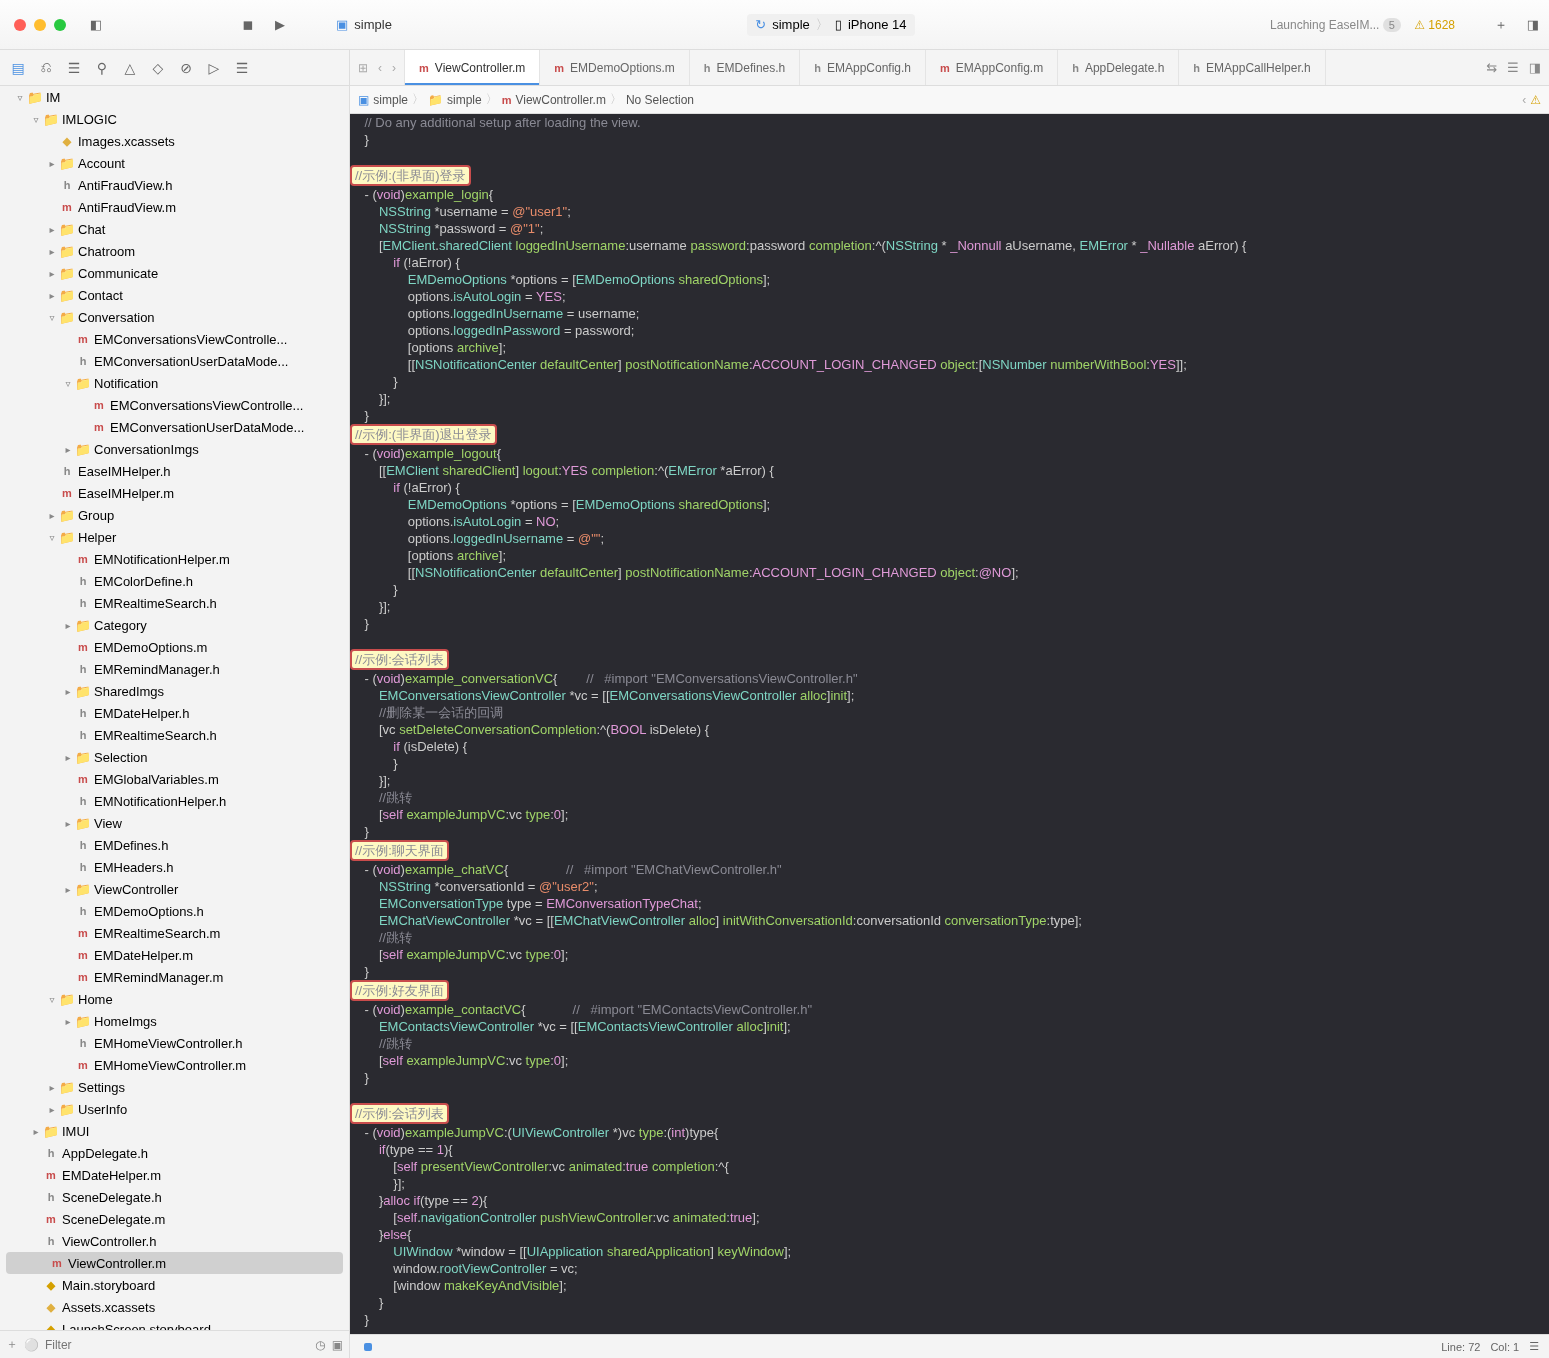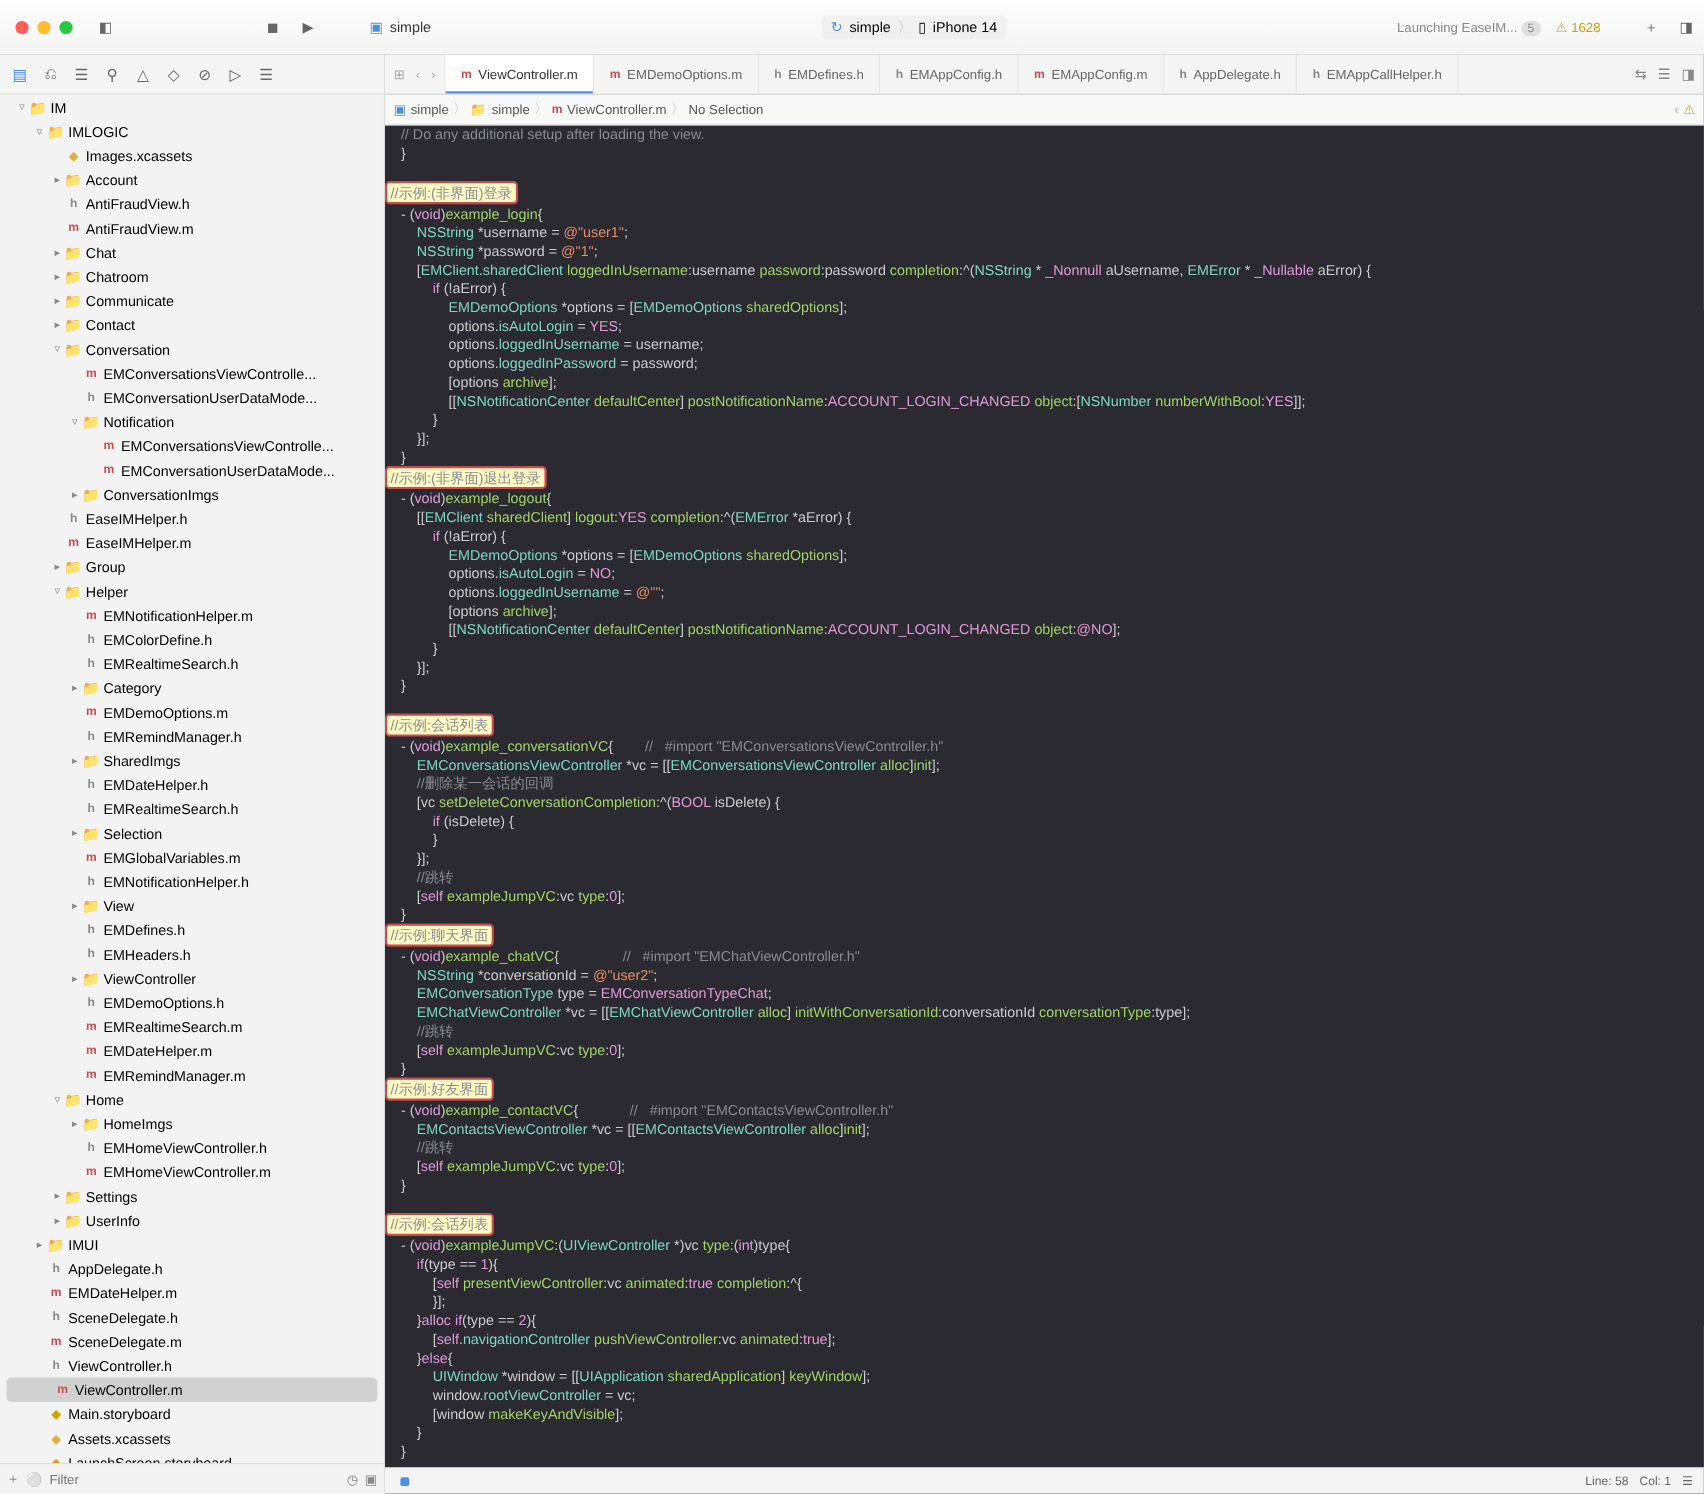--- a/index.html
+++ b/index.html
@@ -522,19 +522,19 @@
             window.<span class="prop">rootViewController</span> = vc;
             [window <span class="fn">makeKeyAndVisible</span>];
         }
     }
     
     
 </div>
       </div>
       <div class="statusbar">
         <div class="bluebar"></div>
-        <span>Line: 58</span>
+        <span>Line: 72</span>
         <span>Col: 1</span>
         <span>☰</span>
       </div>
     </div>
   </div>
 </div>
 
 </body></html>

